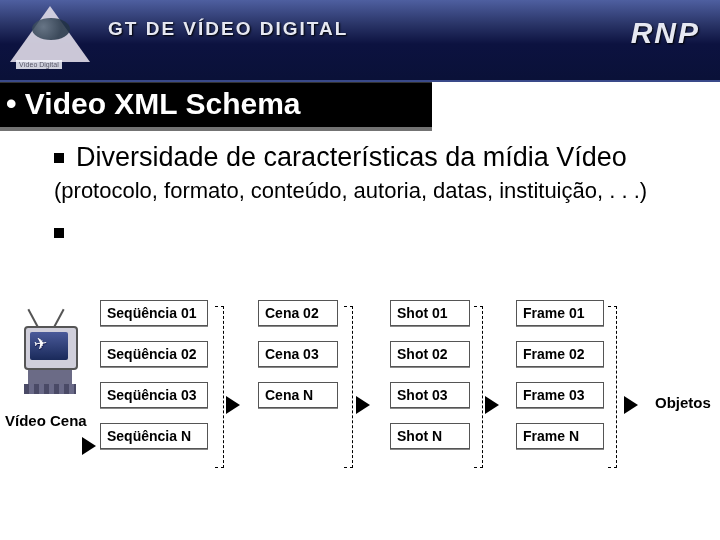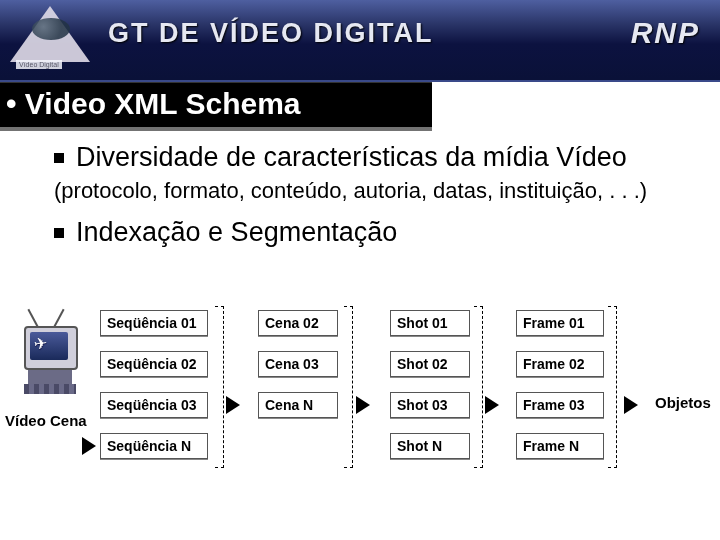--- a/index.html
+++ b/index.html
@@ -57,21 +57,21 @@
     position: absolute;
     left: 12px;
     top: 56px;
     font-size: 7px;
     color: #556;
     background: rgba(245,245,252,0.85);
     padding: 1px 3px;
   }
   .header-title {
     color: #e6e8f2;
-    font-size: 27px;
+    font-size: 19px;
     font-weight: bold;
     letter-spacing: 2px;
     text-shadow: 1px 1px 2px #000;
     position: absolute;
     left: 108px;
     top: 18px;
     white-space: nowrap;
   }
   .header-rnp {
     color: #e6e8f2;
@@ -196,21 +196,21 @@
     position: absolute;
     left: 40px;
     top: -10px;
     width: 2px;
     height: 20px;
     background: #555;
     transform: rotate(28deg);
   }
   .col {
     position: absolute;
-    top: 10px;
+    top: 0;
     width: 108px;
   }
   .col.c1 { left: 90px; }
   .col.c2 { left: 248px; width: 80px; }
   .col.c3 { left: 380px; width: 80px; }
   .col.c4 { left: 506px; width: 88px; }
   .tag {
     background: #ffffff;
     border: 1.5px solid #555;
     margin-bottom: 15px;
@@ -272,21 +272,21 @@
 
   <div class="title-band">
     <span>• </span><span>Video XML Schema</span>
   </div>
 
   <div class="body">
     <div class="bullet">
       <span class="mark"></span><span>Diversidade de características da mídia Vídeo</span><span class="sub"> (protocolo, formato, conteúdo, autoria, datas, instituição, . . .)</span>
     </div>
     <div class="bullet">
-      <span class="mark"></span><span>Indexação e Segmentação</span>
+      <span class="mark"></span>
     </div>
   </div>
 
   <div class="diagram">
 
     <div class="tv-icon">
       <div class="ant1"></div>
       <div class="ant2"></div>
       <div class="body-box"></div>
       <div class="screen">

